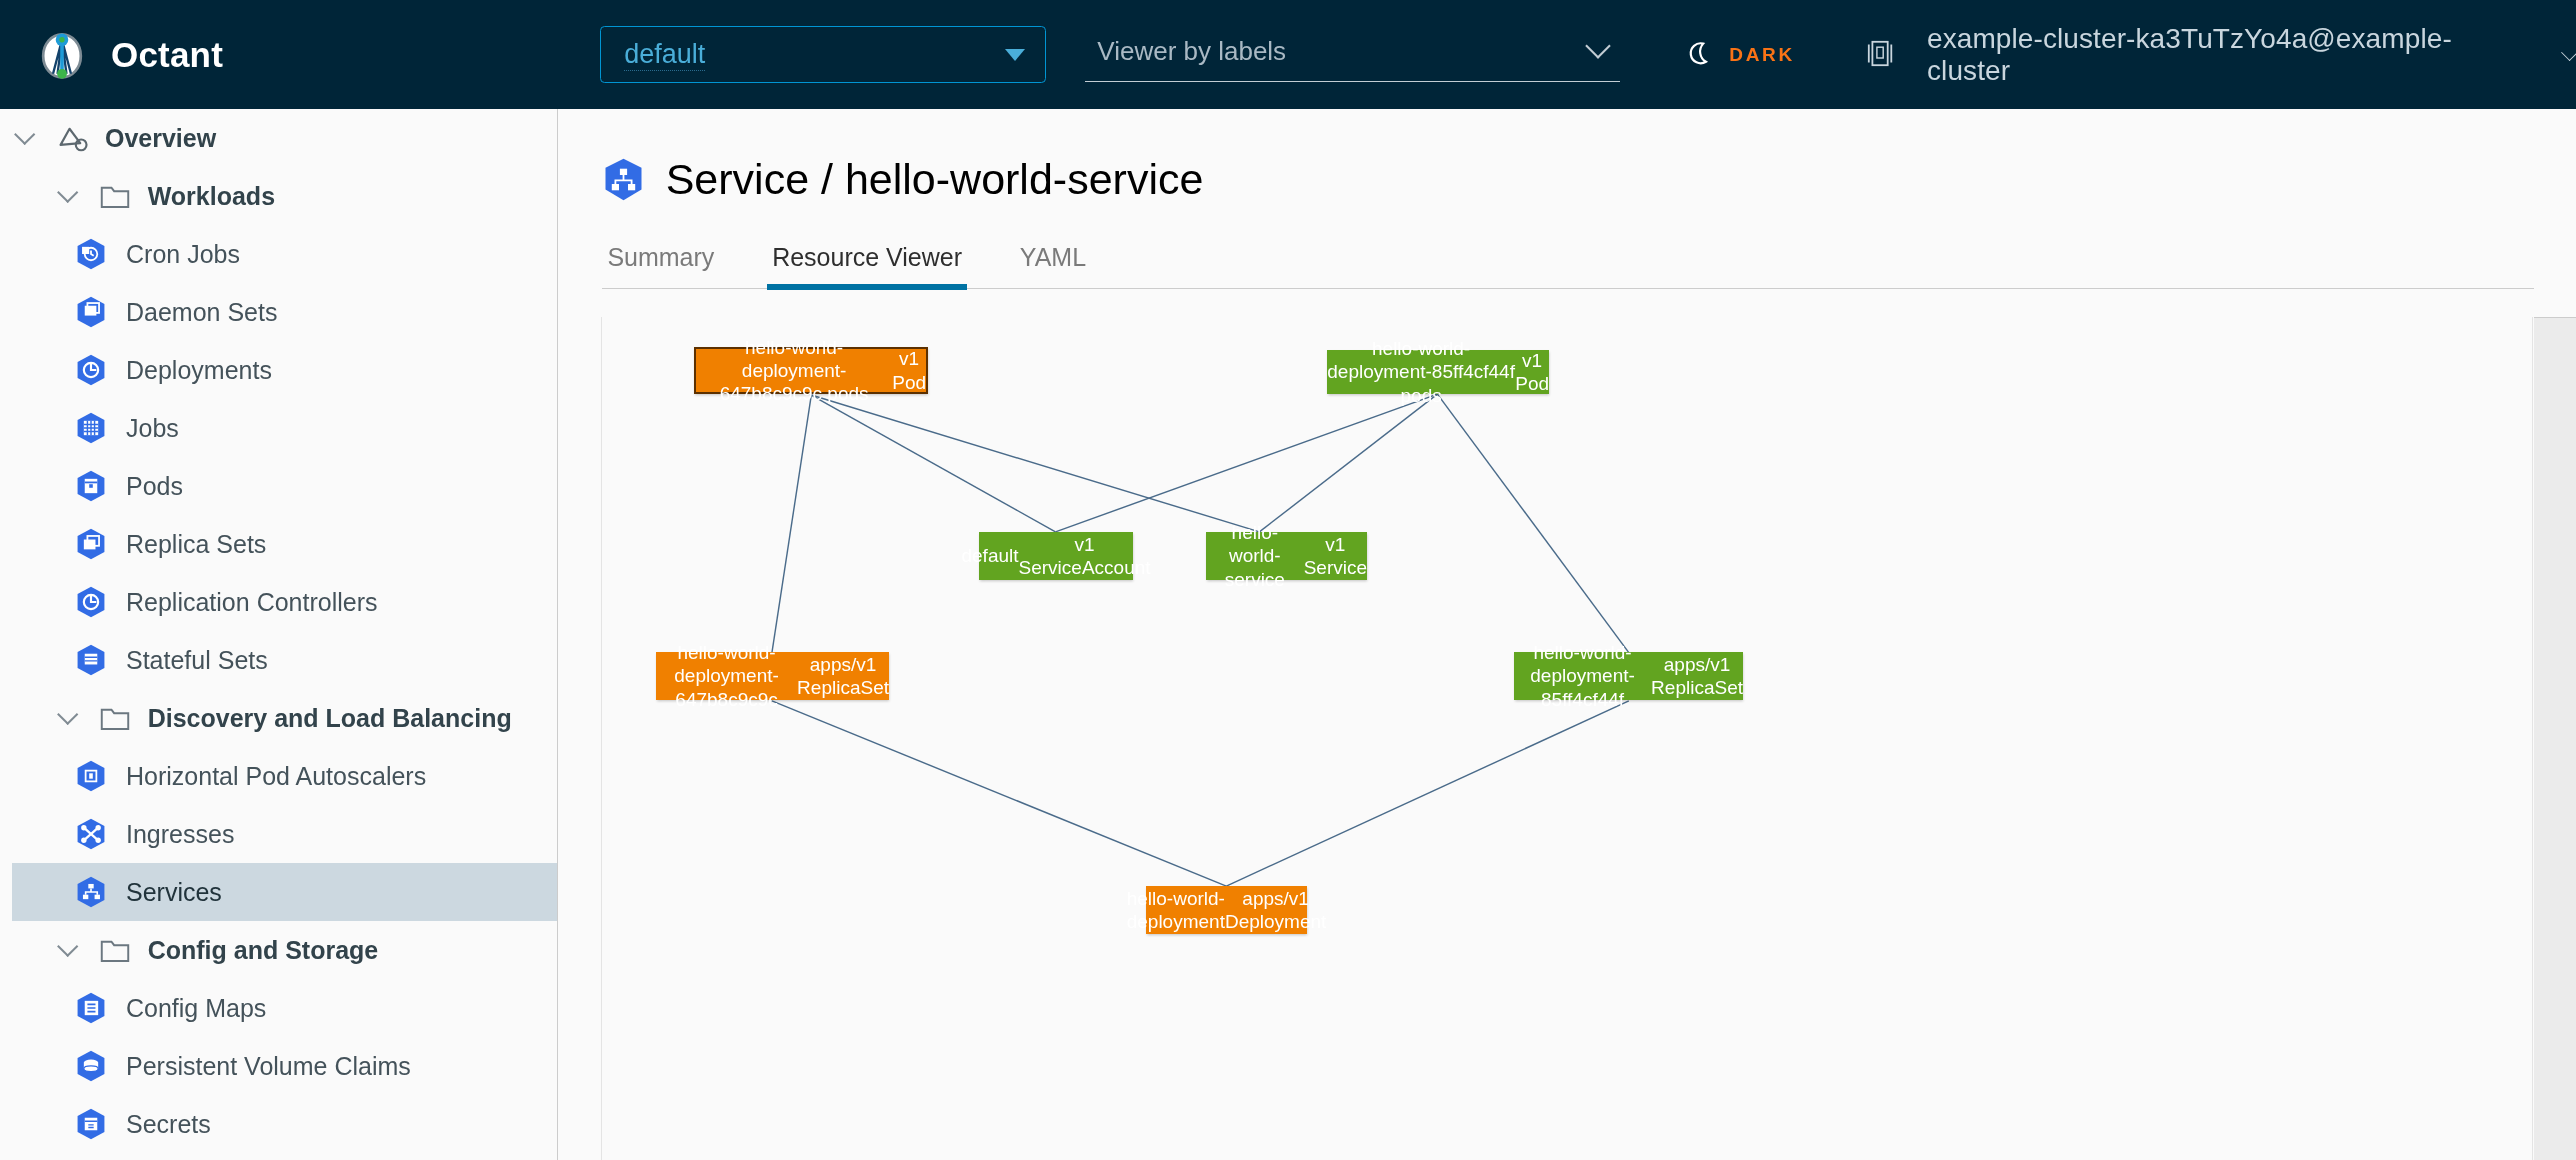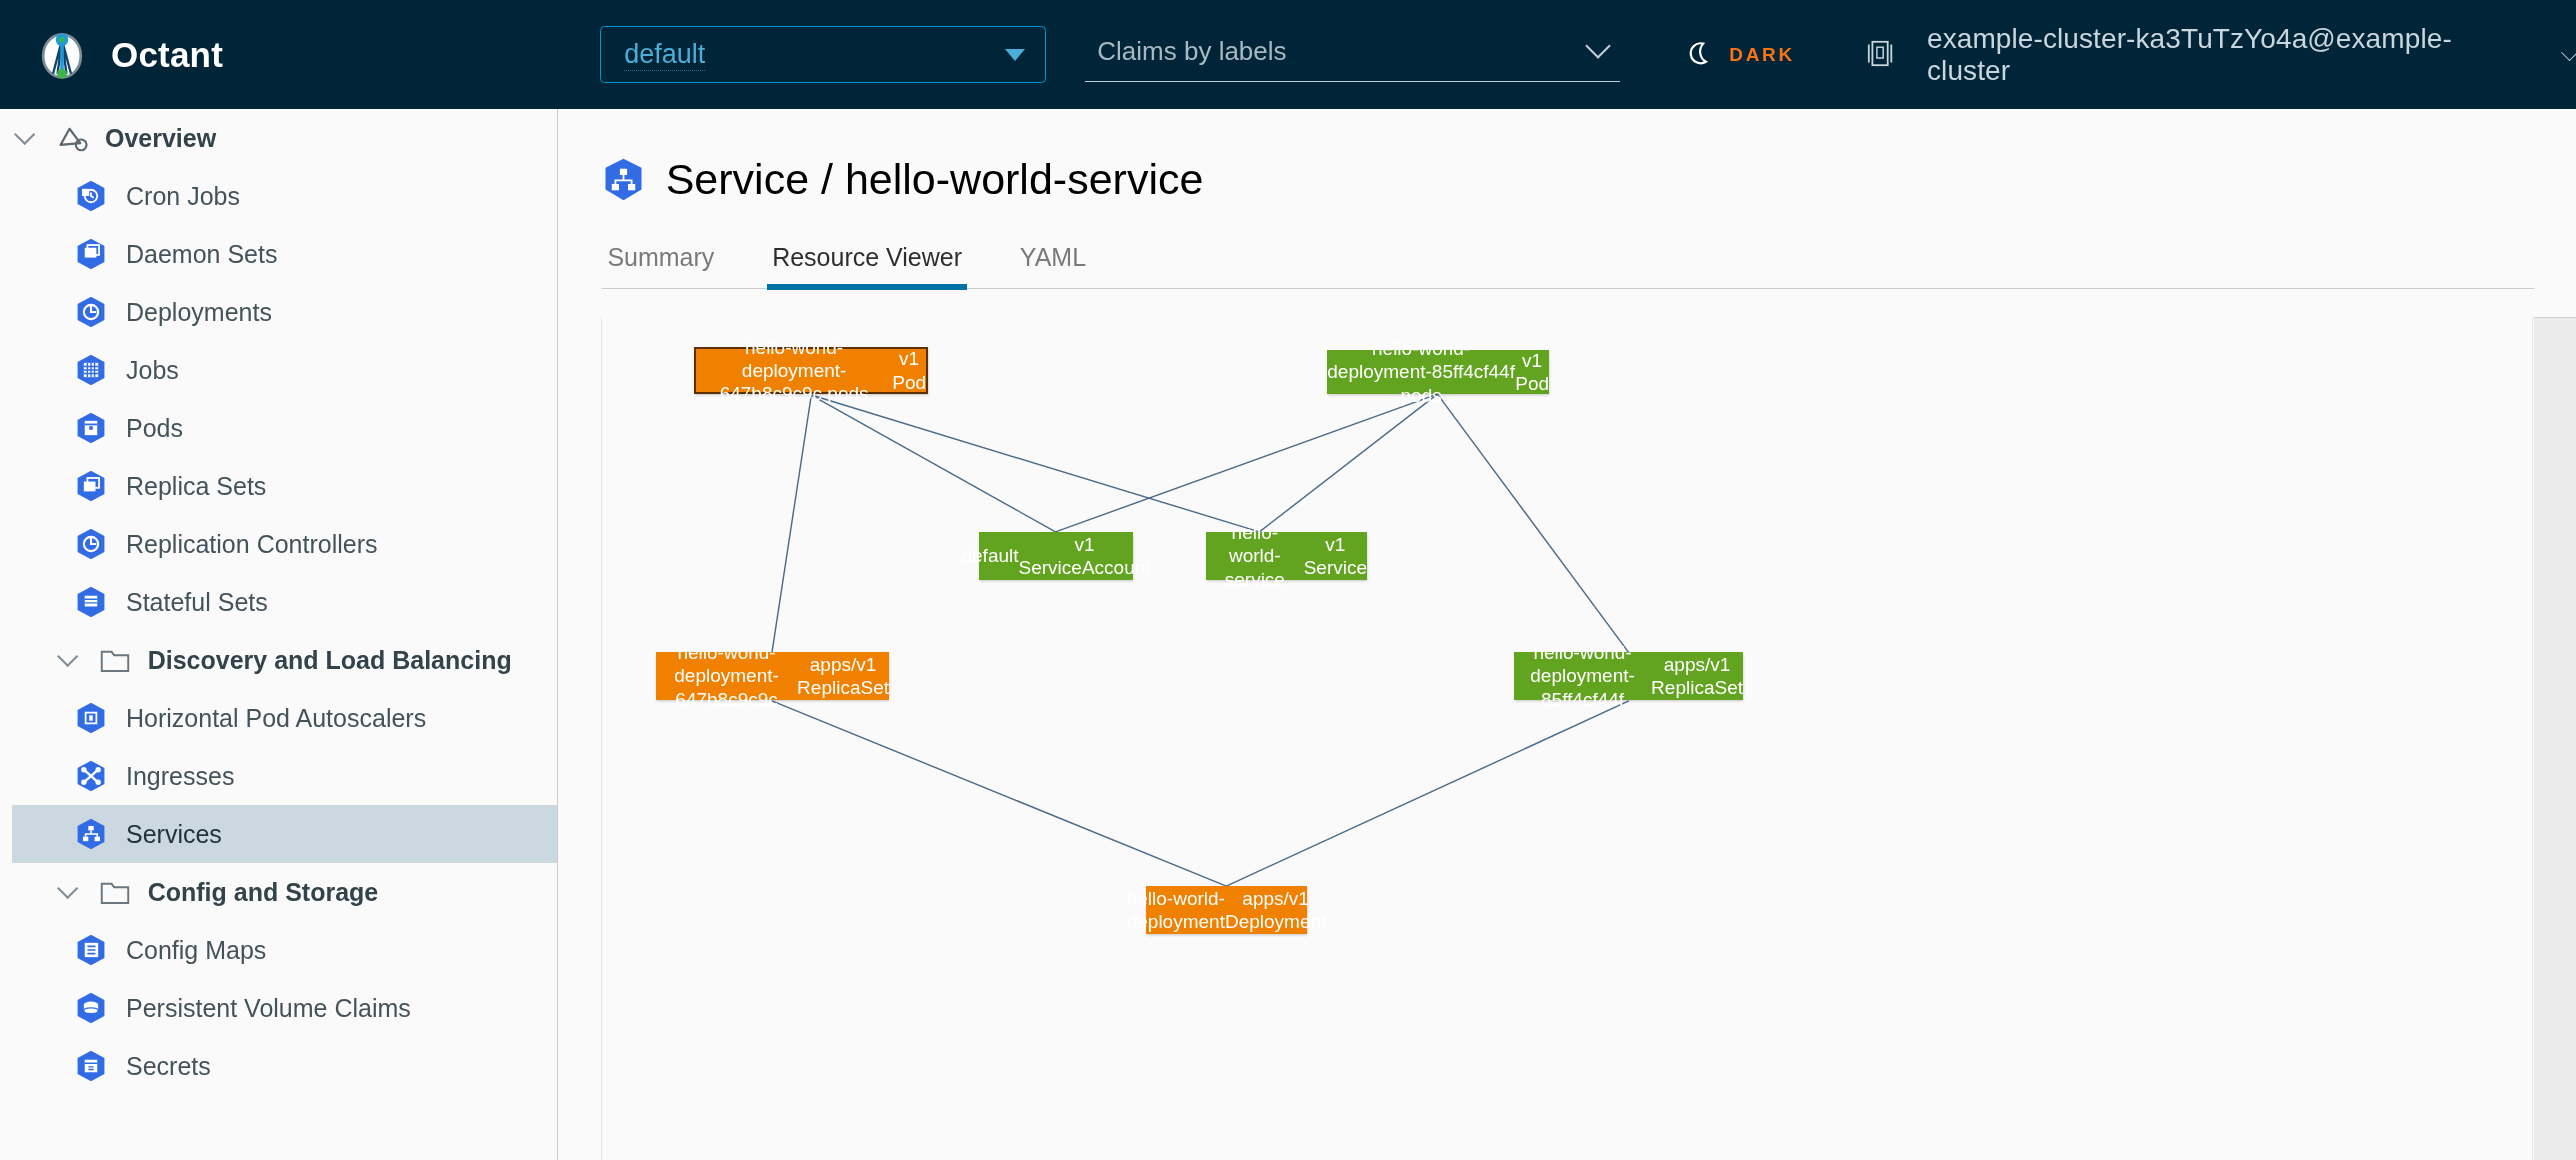--- a/index.html
+++ b/index.html
@@ -160,21 +160,21 @@
     </span>
     <span class="brand-title">Octant</span>
   </div>
 
   <div class="ns-select">
     <span class="ns-val">default</span>
     <span class="caret-fill"></span>
   </div>
 
   <div class="label-filter">
-    <span class="ph">Claims by labels</span>
+    <span class="ph">Viewer by labels</span>
     <span class="chev-down"></span>
   </div>
 
   <div class="theme-toggle">
     <span class="moon">
       <svg width="29" height="29" viewBox="0 0 32 32">
         <path d="M22 24 A11 11 0 1 1 19 4 A13 13 0 0 0 22 24 Z" fill="none" stroke="#ffffff" stroke-width="2.4"></path>
       </svg>
     </span>
     <span class="tlabel">DARK</span>
@@ -196,20 +196,27 @@
 
 <div class="sidebar">
   <div id="nav-list">
       <div class="nav-row lvl0 group">
         <span class="twisty"></span>
         <span class="folder-ico"><svg width="34" height="29" viewBox="0 0 38 32">
             <path d="M4 22L14 4l12 16z" fill="none" stroke="#5d686f" stroke-width="2.4" stroke-linejoin="round"></path>
             <circle cx="27" cy="22" r="6" fill="none" stroke="#5d686f" stroke-width="2.4"></circle>
           </svg></span>
         <span class="nav-label">Overview</span>
+      </div>
+      <div class="nav-row lvl1 group">
+        <span class="twisty"></span>
+        <span class="folder-ico"><svg width="30" height="27" viewBox="0 0 34 30">
+            <path d="M2 5h11l3 4h16v18H2z" fill="none" stroke="#6b7780" stroke-width="2.2"></path>
+          </svg></span>
+        <span class="nav-label">Workloads</span>
       </div>
       <div class="nav-row lvl2 leaf">
         <span class="k8s-ico"><svg width="34" height="34" viewBox="0 0 38 38">
             <polygon points="19,2 34,10 34,28 19,36 4,28 4,10" fill="#326ce5"></polygon>
             <circle cx="19" cy="19" r="7" fill="none" stroke="#fff" stroke-width="2"></circle>
             <path d="M19 15v4l3 2" stroke="#fff" stroke-width="2" fill="none"></path>
             <rect x="9" y="11" width="8" height="8" fill="#fff"></rect>
           </svg></span>
         <span class="nav-label">Cron Jobs</span>
       </div>

